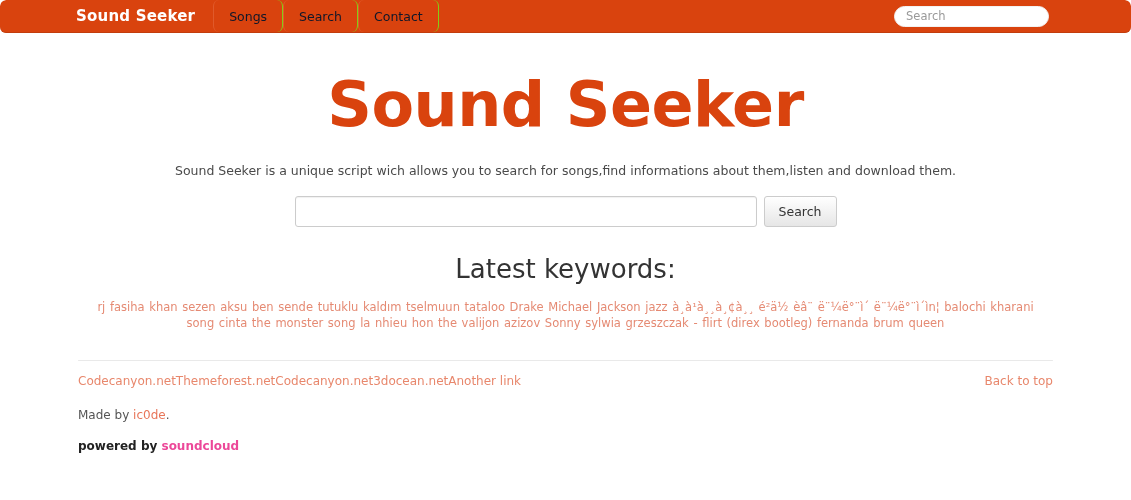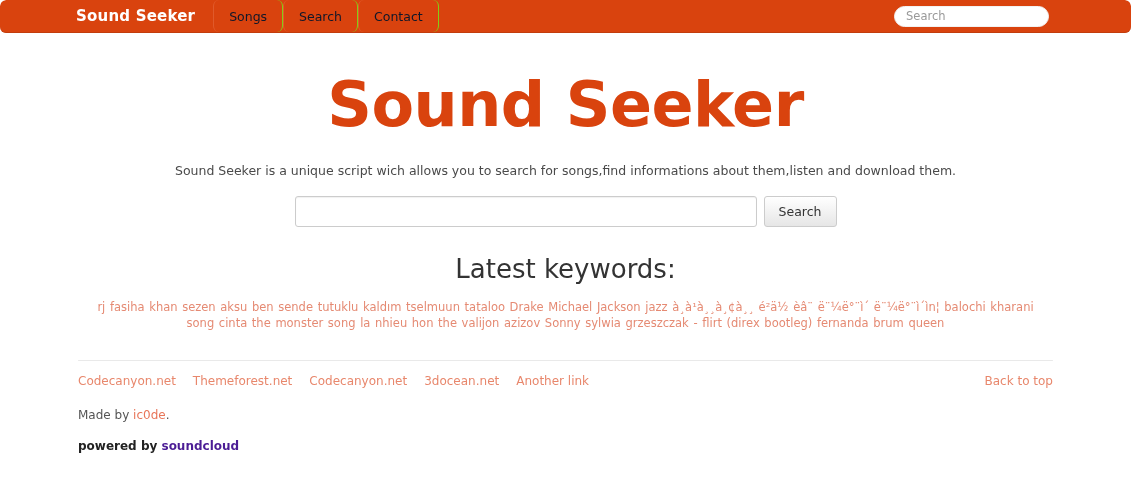--- a/index.html
+++ b/index.html
@@ -168,21 +168,20 @@
     margin-top: 29px;
     border-top: 1px solid #e9e9e9;
   }
   .footer-links-row {
     display: flex;
     align-items: center;
     padding-top: 13px;
   }
   .footer-links {
     display: flex;
-    gap: 17px;
   }
   .footer-links a,
   .back-to-top {
     color: #e8876c;
     font-size: 12px;
     text-decoration: none;
   }
   .back-to-top { margin-left: auto; }
 
   .footer-text {
@@ -193,21 +192,21 @@
   }
   .footer-text a { color: #e8765a; text-decoration: none; }
 
   .powered {
     padding-top: 13px;
     font-size: 12px;
     font-weight: bold;
     color: #222222;
   }
   .powered a {
-    color: #4c1d95;
+    color: #ec4899;
     text-decoration: none;
     font-weight: bold;
     text-align: right;
   }
 </style>
 </head>
 <body>
 
 <div class="navbar">
   <div class="navbar-inner">

